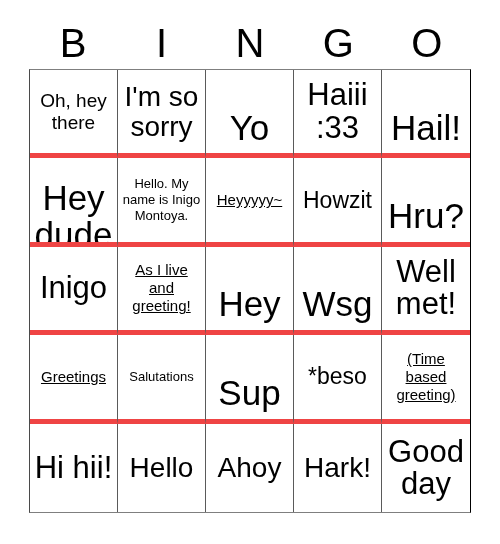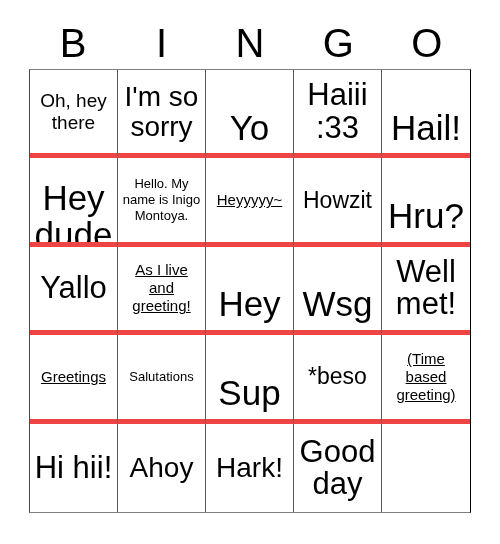--- a/index.html
+++ b/index.html
@@ -132,21 +132,21 @@
         <span class="cell-text">Heyyyyy~</span>
       </div>
     <div class="cell fs-md">
         <span class="cell-text">Howzit</span>
       </div>
     <div class="cell fs-xxl">
         <span class="cell-text">Hru?</span>
       </div>
 
     <div class="cell fs-xl">
-        <span class="cell-text">Yallo</span>
+        <span class="cell-text">Inigo</span>
       </div>
     <div class="cell fs-xs">
         <span class="cell-text">As I live and greeting!</span>
       </div>
     <div class="cell fs-xxl">
         <span class="cell-text">Hey</span>
       </div>
     <div class="cell fs-xxl">
         <span class="cell-text">Wsg</span>
       </div>
@@ -167,20 +167,23 @@
         <span class="cell-text">*beso</span>
       </div>
     <div class="cell fs-xs">
         <span class="cell-text">(Time based greeting)</span>
       </div>
 
     <div class="cell fs-xl">
         <span class="cell-text">Hi hii!</span>
       </div>
     <div class="cell fs-lg">
+        <span class="cell-text">Hello</span>
+      </div>
+    <div class="cell fs-lg">
         <span class="cell-text">Ahoy</span>
       </div>
     <div class="cell fs-lg">
         <span class="cell-text">Hark!</span>
       </div>
     <div class="cell fs-xl">
         <span class="cell-text">Good day</span>
       </div>
 
   </div>

